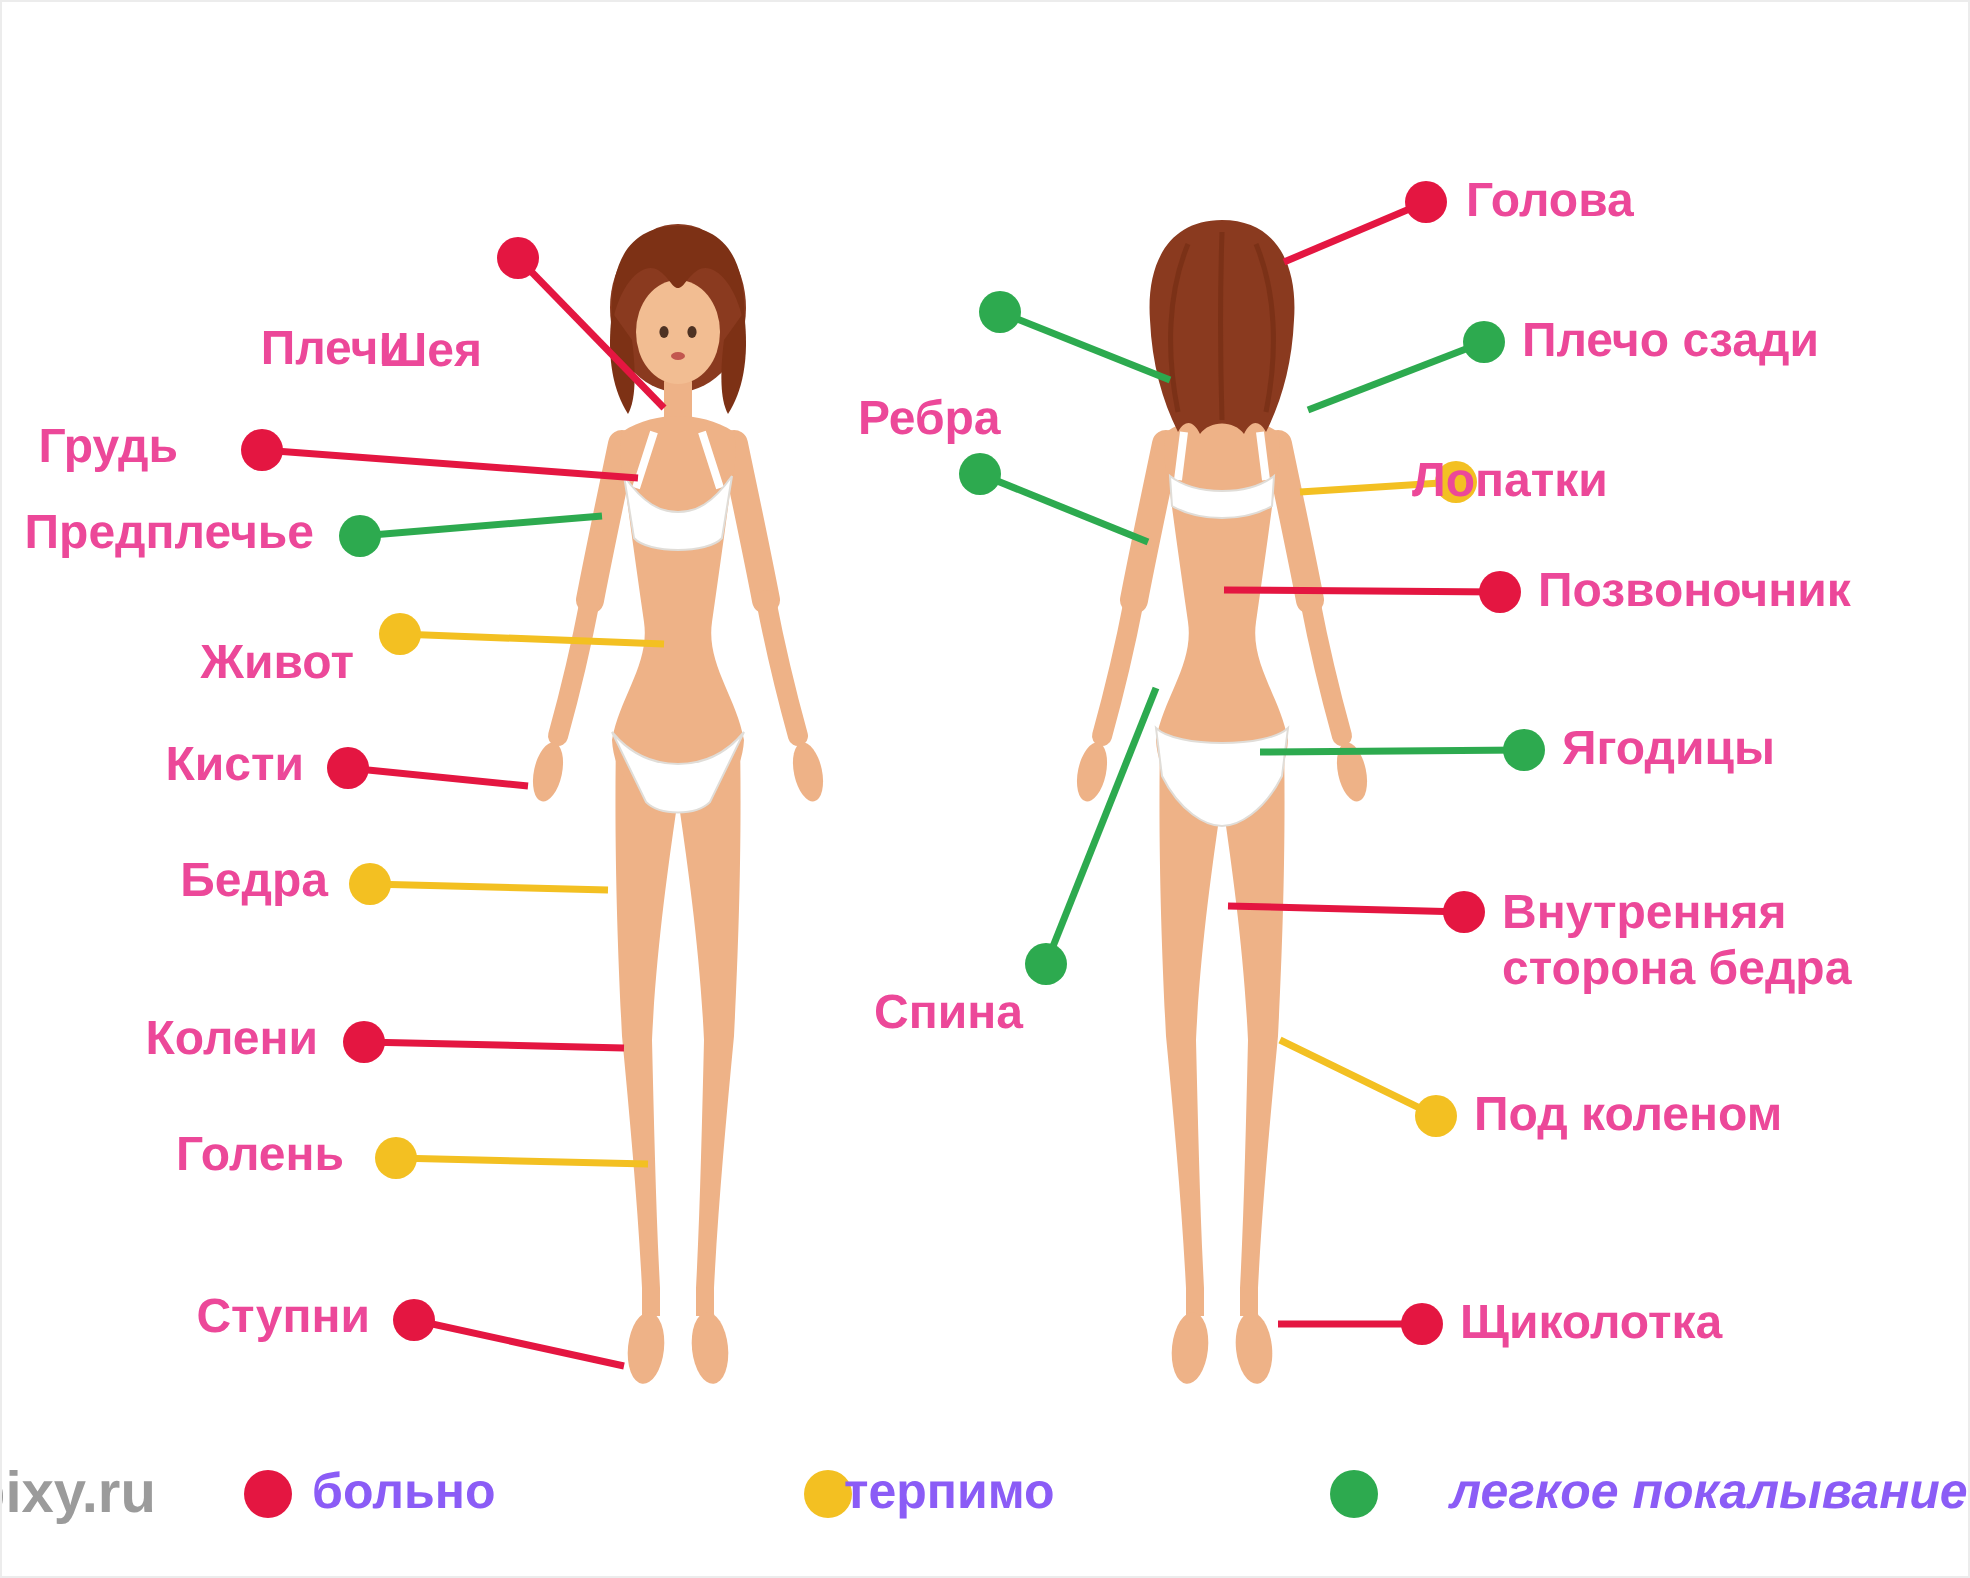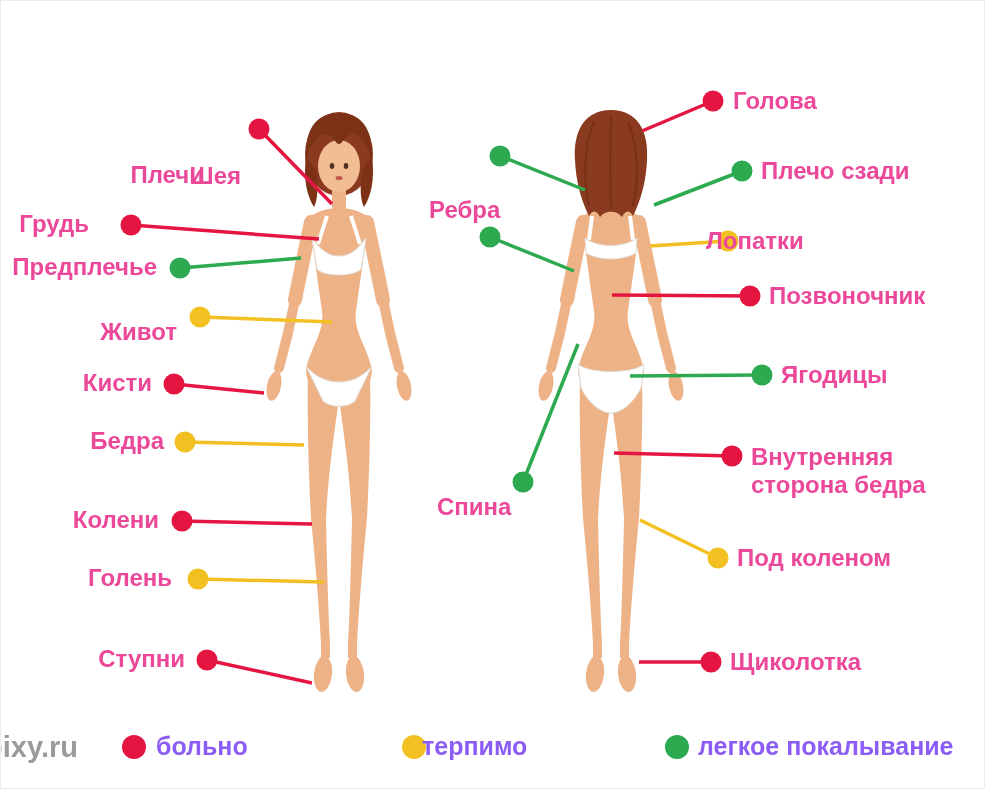--- a/index.html
+++ b/index.html
@@ -162,14 +162,14 @@
     <div class="ann" style="left: 780px; top: 360px;">Ягодицы</div>
     <div class="ann" style="left: 750px; top: 442px;">Внутренняя
 сторона бедра</div>
     <div class="ann" style="left: 736px; top: 543px;">Под коленом</div>
     <div class="ann" style="left: 729px; top: 647px;">Щиколотка</div>
     <div class="legend-dot" style="left: 121px; top: 734px; background: rgb(228, 22, 65);"></div>
     <div class="legend-label" style="left: 155px; top: 731px;">больно</div>
     <div class="legend-dot" style="left: 401px; top: 734px; background: rgb(243, 192, 34);"></div>
     <div class="legend-label" style="left: 421px; top: 731px;">терпимо</div>
     <div class="legend-dot" style="left: 664px; top: 734px; background: rgb(45, 170, 79);"></div>
-    <div class="legend-label" style="left: 697px; top: 731px;">легкое покалывание</div>
+    <div class="legend-label" style="left: 724px; top: 731px; font-style: italic;">легкое покалывание</div>
   </div>
 
 </body></html>

